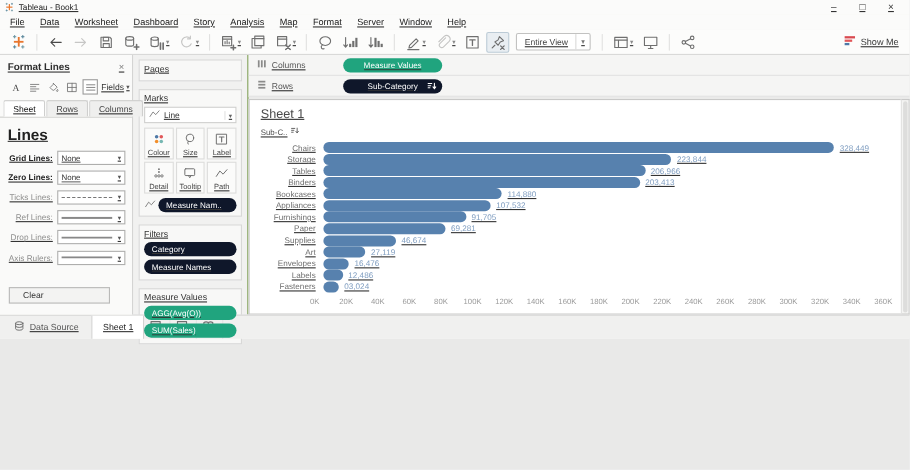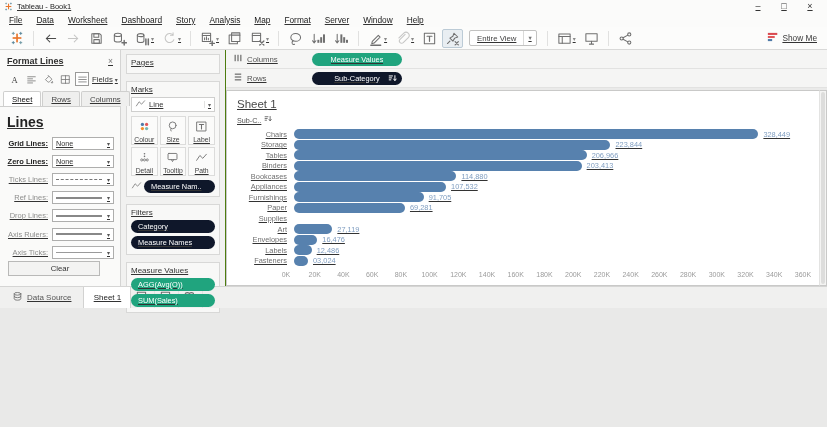--- a/index.html
+++ b/index.html
@@ -53,21 +53,21 @@
   .fmt-row{display:flex;align-items:center;justify-content:flex-end;padding:2.6px 6px;margin-left:32px;}
   .fmt-label{font-size:7.5px;color:#8e8e8d;margin-right:4px;white-space:nowrap;}
   .fmt-label.bold{font-weight:bold;color:#222;}
   .fmt-select{width:62px;height:13px;background:#fff;border:1px solid #aeaead;display:flex;align-items:center;flex:0 0 auto;}
   .fmt-val{flex:1;font-size:7.2px;color:#333;padding-left:3px;overflow:hidden;display:flex;align-items:center;min-width:0;}
   .line-prev{display:block;width:100%;margin-right:2px;}
   .line-prev.dashed{border-top:1px dashed #777;}
   .line-prev.solid{border-top:2px solid #888;}
   .line-prev.thin{border-top:1px solid #9a9a9a;}
   .fmt-ch{font-size:6px;color:#555;padding:0 3px;}
-  .clear-btn{position:absolute;left:8px;right:20px;bottom:10px;height:15px;background:#f3f3f2;border:1px solid #b9b9b8;text-align:center;font-size:7.8px;line-height:13px;color:#333;padding-left:12px;}
+  .clear-btn{position:absolute;left:8px;right:20px;bottom:10px;height:15px;background:#f3f3f2;border:1px solid #b9b9b8;font-size:7.8px;line-height:13px;color:#333;padding-left:12px;}
 
   
   .cards-panel{width:105px;background:#f1f1f0;border-right:1px solid #4d7c0f;padding:4px 5px;flex:0 0 auto;display:flex;flex-direction:column;gap:7px;}
   .card{background:#f8f8f7;border:1px solid #d8d8d7;padding:3px 4px;}
   .card-title{font-size:8px;color:#333;margin-bottom:3px;}
   .card.pages{height:37px;}
   .pill{height:13px;border-radius:7px;display:flex;align-items:center;padding:0 7px;margin:2.5px 0;color:#fff;font-size:7.4px;position:relative;}
   .pill.dimension{background:#0f172a;}
   .pill.measure{background:#20a47e;}
   .pill-text{white-space:nowrap;overflow:hidden;}
@@ -462,29 +462,20 @@
           </div>
           <div class="fmt-row">
             <span class="fmt-label">Axis Rulers:</span>
             <div class="fmt-select">
               <span class="fmt-val">
                 <span class="line-prev solid"></span>
               </span>
               <span class="fmt-ch">▾</span>
             </div>
           </div>
-          <div class="fmt-row">
-            <span class="fmt-label">Axis Ticks:</span>
-            <div class="fmt-select">
-              <span class="fmt-val">
-                <span class="line-prev thin"></span>
-              </span>
-              <span class="fmt-ch">▾</span>
-            </div>
-          </div>
         </div>
       <div class="clear-btn">Clear</div>
     </div>
 
     <div class="cards-panel">
       <div class="card pages">
         <div class="card-title">Pages</div>
       </div>
       <div class="card">
         <div class="card-title">Marks</div>
@@ -685,20 +676,24 @@
               </div>
               <div class="crow">
                 <span class="clabel">Paper</span>
                 <div class="cbar-zone">
                   <div class="cbar" style="width: 21.7997%; background: rgb(87, 129, 174);"></div>
                   <span class="cval" style="color: rgb(127, 157, 192);">69,281</span>
                 </div>
               </div>
               <div class="crow">
                 <span class="clabel">Supplies</span>
+                <div class="cbar-zone">
+                  <div class="cbar" style="width: 12.965%; background: rgb(87, 129, 174);"></div>
+                  <span class="cval" style="color: rgb(127, 157, 192);">46,674</span>
+                </div>
               </div>
               <div class="crow">
                 <span class="clabel">Art</span>
                 <div class="cbar-zone">
                   <div class="cbar" style="width: 7.53306%; background: rgb(87, 129, 174);"></div>
                   <span class="cval" style="color: rgb(127, 157, 192);">27,119</span>
                 </div>
               </div>
               <div class="crow">
                 <span class="clabel">Envelopes</span>

